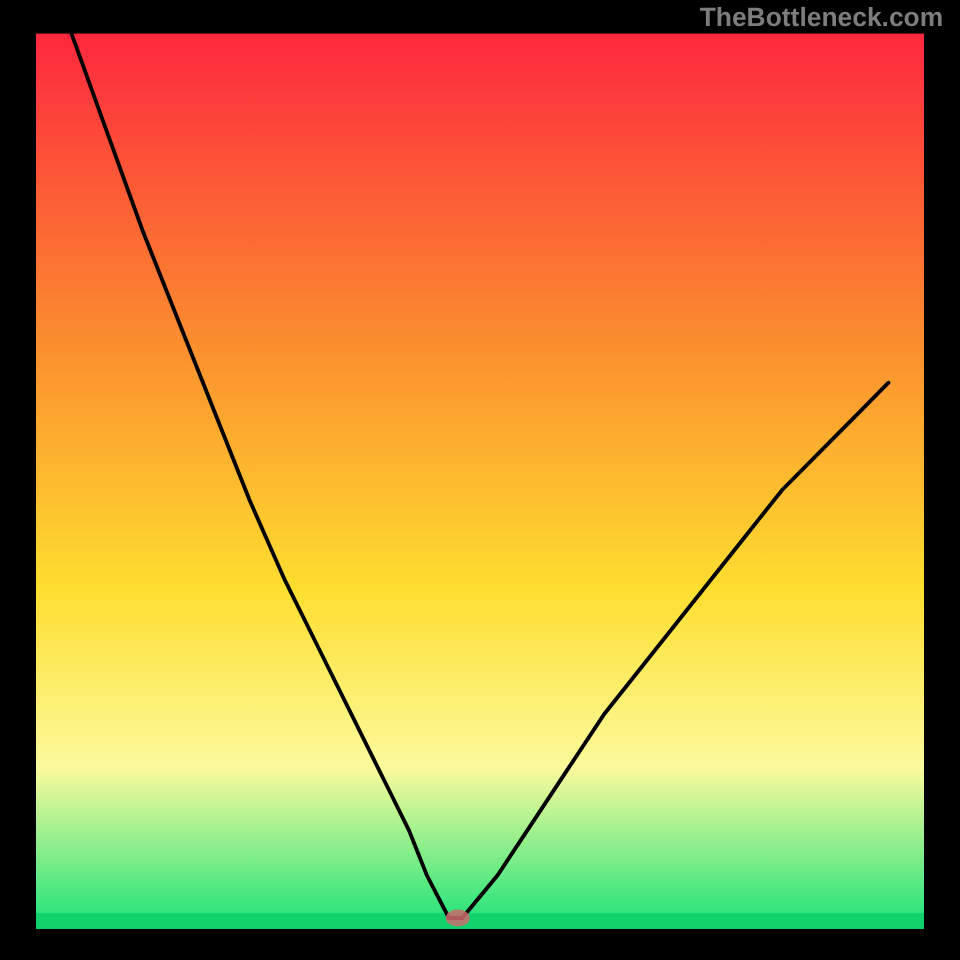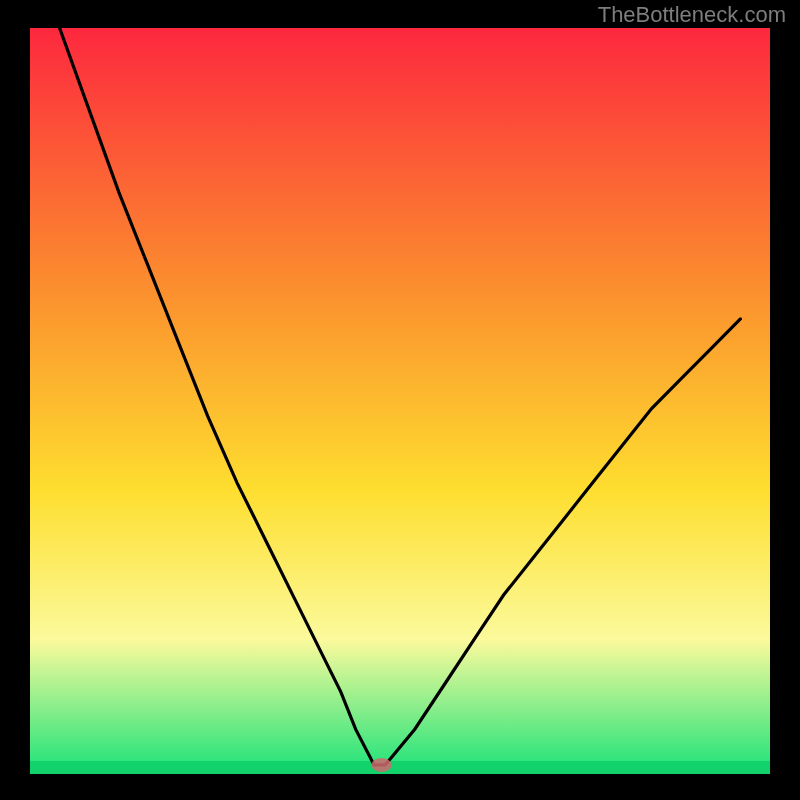--- a/index.html
+++ b/index.html
@@ -11,21 +11,21 @@
   .stage {
     position: relative;
     width: 800px;
     height: 800px;
   }
   .watermark {
     position: absolute;
     right: 14px;
     top: 2px;
     font-size: 22px;
-    font-weight: 400;
+    font-weight: 700;
     color: #7d7d7d;
     z-index: 10;
     user-select: none;
     text-align: right;
   }
   svg {
     display: block;
   }
   .curve {
     fill: none;

